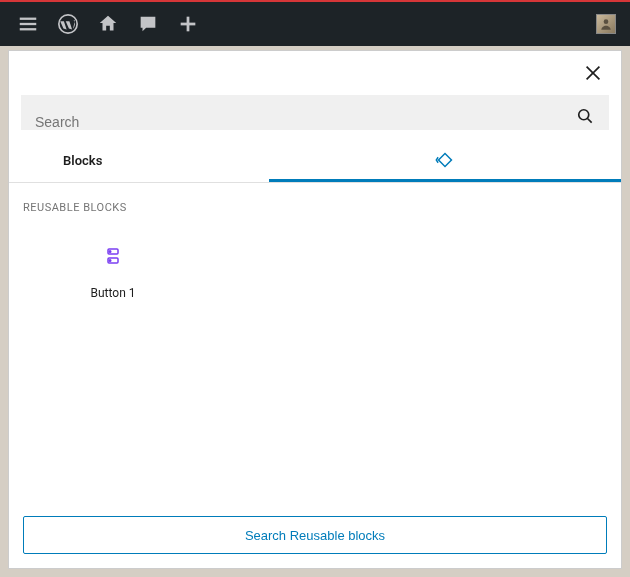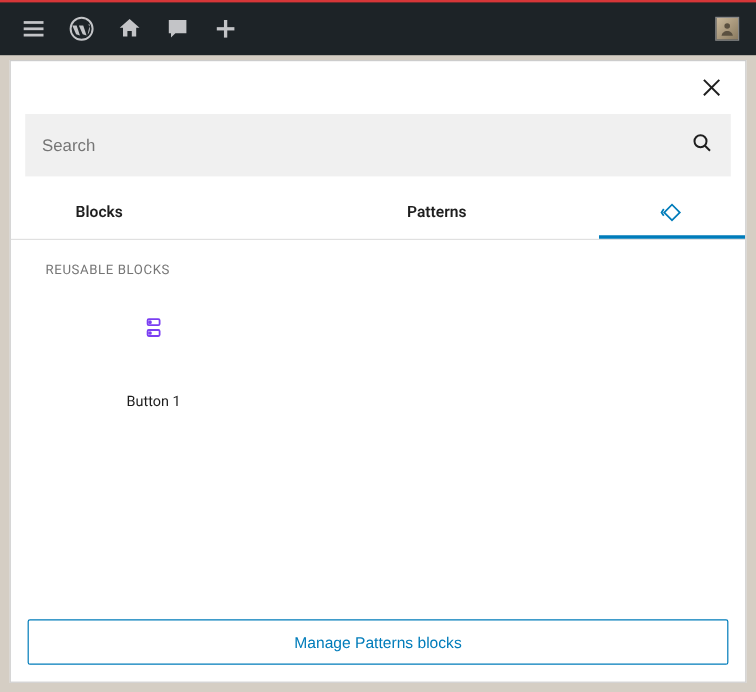--- a/index.html
+++ b/index.html
@@ -8,40 +8,40 @@
   .adminbar .ab-item { width: 40px; height: 44px; display: flex; align-items: center; justify-content: center; color: #c3c4c7; cursor: pointer; }
   .adminbar .ab-item svg { width: 22px; height: 22px; fill: #c3c4c7; }
   .adminbar .spacer { flex: 1; }
   .adminbar .avatar { width: 20px; height: 20px; background: linear-gradient(135deg,#c9b89b,#8a7a5f); border: 1px solid #888; margin-right: 6px; display:flex; align-items:center; justify-content:center; }
   .adminbar .avatar svg { width:14px; height:14px; fill:#5a5040; }
   .panel { position: absolute; top: 50px; left: 8px; right: 8px; bottom: 8px; background: #fff; border: 1px solid #ccc; display: flex; flex-direction: column; }
   .panel-header { height: 44px; display: flex; justify-content: flex-end; align-items: center; padding: 0 14px; }
   .close-btn { width: 28px; height: 28px; display:flex; align-items:center; justify-content:center; cursor:pointer; }
   .close-btn svg { width: 22px; height: 22px; stroke:#1e1e1e; stroke-width:1.8; fill:none; }
   .search-wrap { padding: 0 12px 8px 12px; }
-  .search-box { background: #f0f0f0; height: 52px; display:flex; align-items:center; padding: 0 14px; }
+  .search-box { background: #f0f0f0; height: 35px; display:flex; align-items:flex-end; padding: 0 14px; }
   .search-box input { flex:1; border:none; background:transparent; font-size:14px; color:#555; outline:none; }
   .search-box input::placeholder { color:#757575; }
   .search-box .sicon svg { width:20px; height:20px; stroke:#1e1e1e; stroke-width:2; fill:none; }
   .tabs { display:flex; border-bottom:1px solid #e0e0e0; position:relative; }
   .tab { height: 44px; display:flex; align-items:center; justify-content:center; font-size:13px; font-weight:600; color:#1e1e1e; cursor:pointer;margin-left:40px; }
   .tab.t1 { width: 180px; padding-left: 14px; justify-content:flex-start; }
   .tab.t2 { width: 190px; }
   .tab.t3 { width: 175px; }
   .tab.t4 { flex:1; }
   .tab.t4 svg { width:22px; height:22px; stroke:#1e1e1e; stroke-width:1.6; fill:none; }
   .tab.active { box-shadow: inset 0 -3px 0 #007cba; color:#007cba; }
   .tab.active svg { stroke:#007cba; }
   .section-title { font-size:11px; letter-spacing:0.5px; color:#757575; padding: 18px 14px 6px 14px; text-transform: uppercase; }
   .block-grid { padding: 6px 14px; display:flex; flex-wrap:wrap; }
-  .block-item { width: 180px; display:flex; flex-direction:column; align-items:center; padding: 18px 0 8px 0; cursor:pointer; border-radius:4px;gap:24px; }
+  .block-item { width: 180px; display:flex; flex-direction:column; align-items:center; padding: 18px 0 8px 0; cursor:pointer; border-radius:4px; }
   .block-item .bicon { width:24px; height:24px; margin-bottom: 18px; }
   .block-item .bicon svg { width:24px; height:24px; fill:none; stroke:#7b3ff2; stroke-width:1.5; }
   .block-item .blabel { font-size:12px; color:#1e1e1e; }
-  .panel-body { flex:1; overflow:auto;padding-left:15px; }
+  .panel-body { flex:1; overflow:auto; }
   .panel-footer { padding: 14px; }
   .manage-btn { width:100%; height: 38px; border:1.5px solid #007cba; background:#fff; color:#007cba; font-size:13px; border-radius:2px; cursor:pointer; }
 </style>
 </head>
 <body>
 
 <div class="adminbar">
   <div class="ab-item">
     <svg viewBox="0 0 24 24">
         <rect x="3" y="5" width="18" height="2.5"></rect>
@@ -97,21 +97,20 @@
         <svg viewBox="0 0 24 24">
             <circle cx="10.5" cy="10.5" r="6"></circle>
             <line x1="15" y1="15" x2="20" y2="20"></line>
           </svg>
       </span>
     </div>
   </div>
 
   <div class="tabs">
     <div class="tab t1">Blocks</div>
-    <div class="tab t2">Patterns</div>
     <div class="tab t4 active">
       <svg viewBox="0 0 24 24">
           <rect x="7" y="7" width="10" height="10" transform="rotate(45 12 12)"></rect>
           <polyline points="4.5,9 2.5,12 4.5,15"></polyline>
         </svg>
     </div>
   </div>
 
   <div class="panel-body">
     <div class="section-title">REUSABLE BLOCKS</div>
@@ -124,15 +123,15 @@
               <circle cx="9" cy="7.5" r="0.8" fill="#7b3ff2"></circle>
               <circle cx="9" cy="16.5" r="0.8" fill="#7b3ff2"></circle>
             </svg>
         </div>
         <div class="blabel">Button 1</div>
       </div>
     </div>
   </div>
 
   <div class="panel-footer">
-    <button class="manage-btn">Manage Patterns blocks</button>
+    <button class="manage-btn">Search Reusable blocks</button>
   </div>
 </div>
 
 </body></html>

